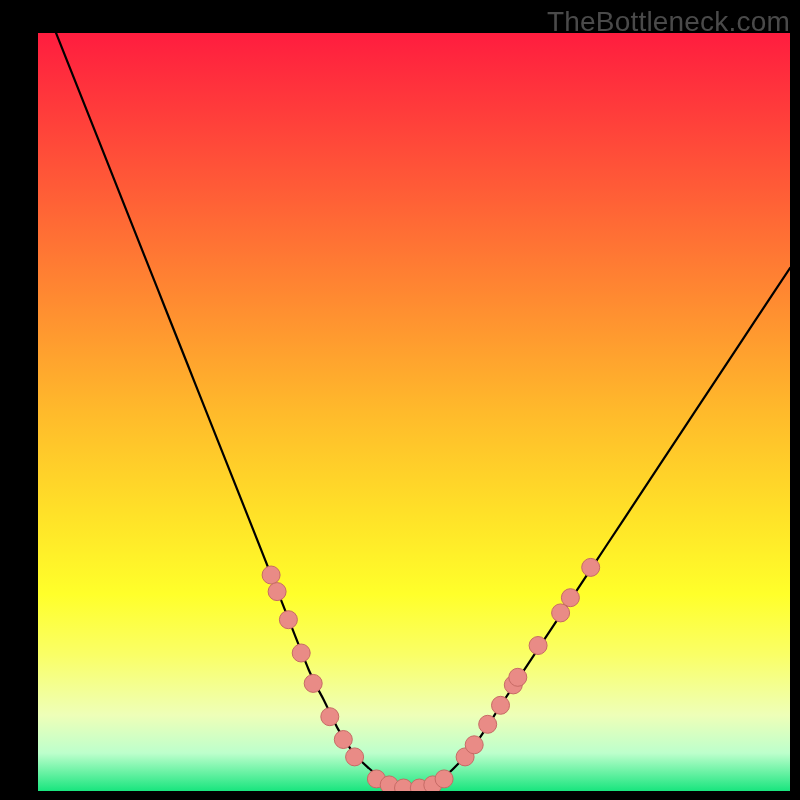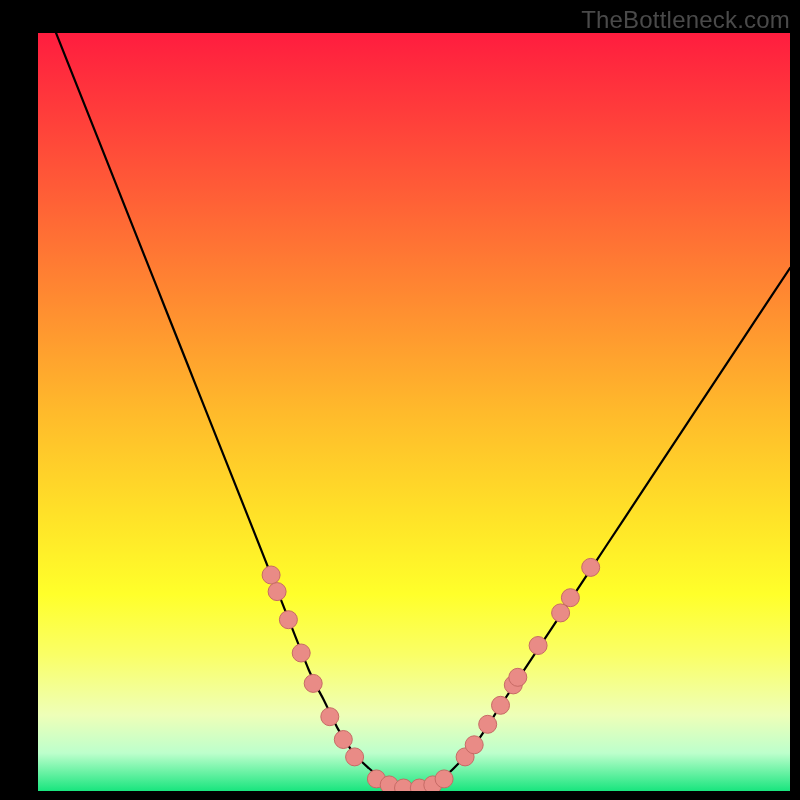--- a/index.html
+++ b/index.html
@@ -37,21 +37,21 @@
       #faff66 82%,
       #eeffb8 90%,
       #bdffcc 95%,
       #19e57e 100%);
   }
   .watermark {
     position: absolute;
     top: 6px;
     right: 10px;
     color: #4a4a4a;
-    font-size: 24px;
+    font-size: 28px;
     font-weight: 500;
     letter-spacing: 0.2px;
     user-select: none;
   }
   svg.curve {
     position: absolute;
     left: 0;
     top: 0;
     width: 752px;
     height: 758px;

